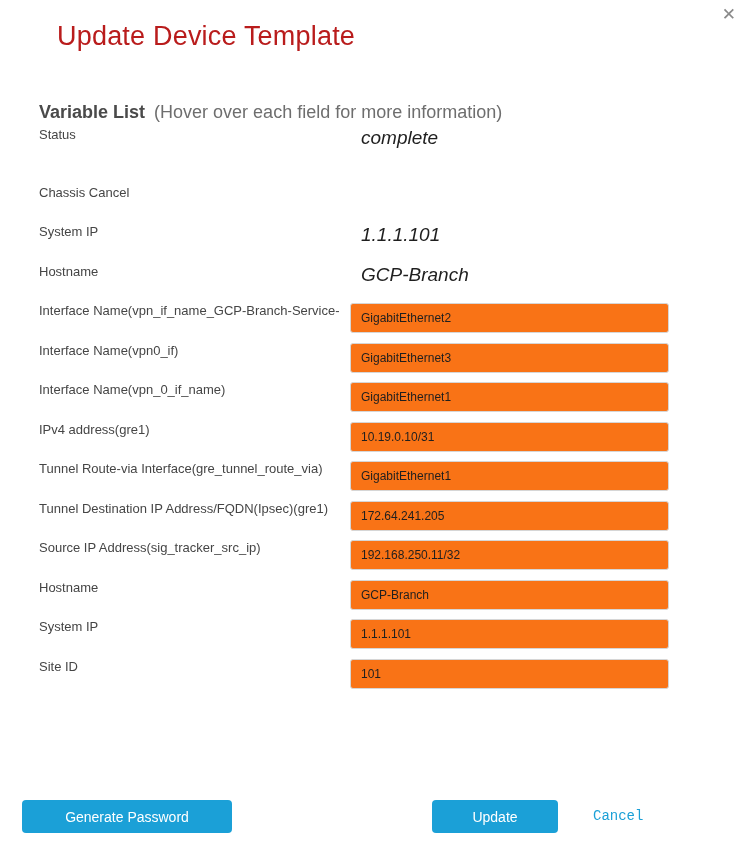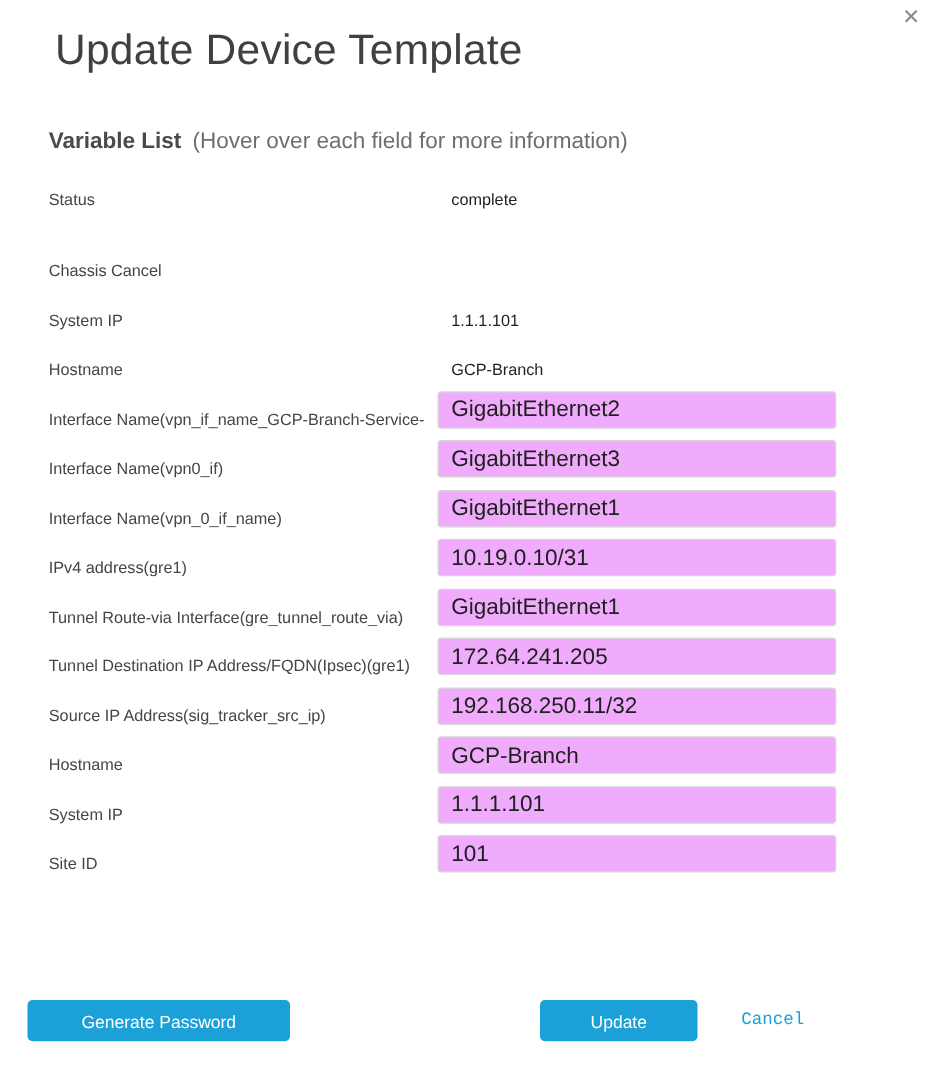--- a/index.html
+++ b/index.html
@@ -14,47 +14,48 @@
   .dialog { position: absolute; inset: 0; background: #fff; }
 
   .close-btn {
     position: absolute; top: 4px; right: 16px;
     font-size: 17px; color: #8a8a8a; font-weight: 300;
     cursor: pointer; line-height: 20px; background: none; border: none;
     font-family: "DejaVu Sans", sans-serif;
   }
 
   .dialog-title {
-    position: absolute; left: 44px; top: 21px;
-    font-size: 34px; font-weight: 400; letter-spacing: 0.2px;
-    color: #404040;
+    position: absolute; left: 57px; top: 21px;
+    font-size: 27px; font-weight: 400; letter-spacing: 0.2px;
+    color: #b91c1c;
   }
 
   .section-header { position: absolute; left: 39px; top: 102px; font-size: 18px; }
   .section-header .heading { font-weight: 700; color: #4a4a4a; }
   .section-header .hint { font-weight: 400; color: #6e6e6e; margin-left: 4px; }
 
   .rows { position: absolute; left: 39px; top: 127px; width: 630px; }
-  .row { display: flex; align-items: flex-end; height: 39.5px; }
+  .row { display: flex; align-items: flex-start; height: 39.5px; }
   .row.gap-after { margin-bottom: 18px; }
   .lbl {
     flex: 0 0 311px; width: 311px;
     font-size: 13px; color: #454545;
     white-space: nowrap; overflow: hidden;
   }
   .val {
-    padding-left: 11px; font-size: 13px; color: #1f1f1f;
+    padding-left: 11px; font-size: 19px; color: #1f1f1f;
     white-space: nowrap;
+    font-style: italic;
   }
   .field-input {
     width: 319px; height: 30px;
     border: 1px solid #d6d6d6; border-radius: 3px;
-    padding: 0 10px; font-size: 18px; color: #1f1f1f;
+    padding: 0 10px; font-size: 12px; color: #1f1f1f;
     font-family: "Liberation Sans", "DejaVu Sans", sans-serif;
-    background: #f0abfc; outline: none;
+    background: #f97316; outline: none;
   }
 
   .footer { position: absolute; left: 0; right: 0; top: 800px; height: 33px; }
   .btn {
     position: absolute; height: 33px;
     background: var(--accent); color: #fff;
     border: none; border-radius: 4px;
     font-size: 14px; cursor: pointer;
     font-family: "Liberation Sans", "DejaVu Sans", sans-serif;
   }

